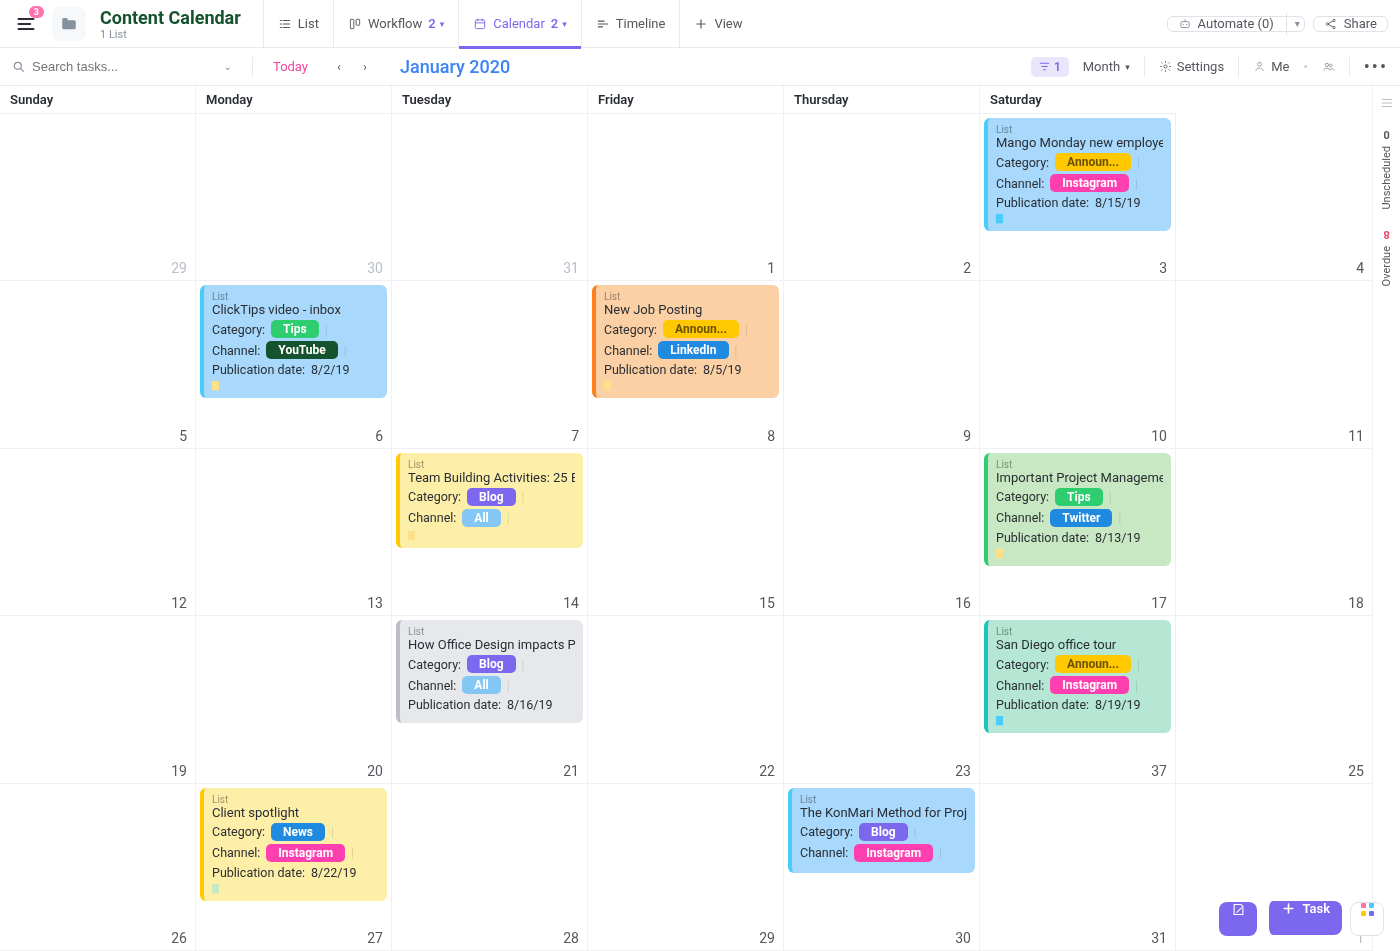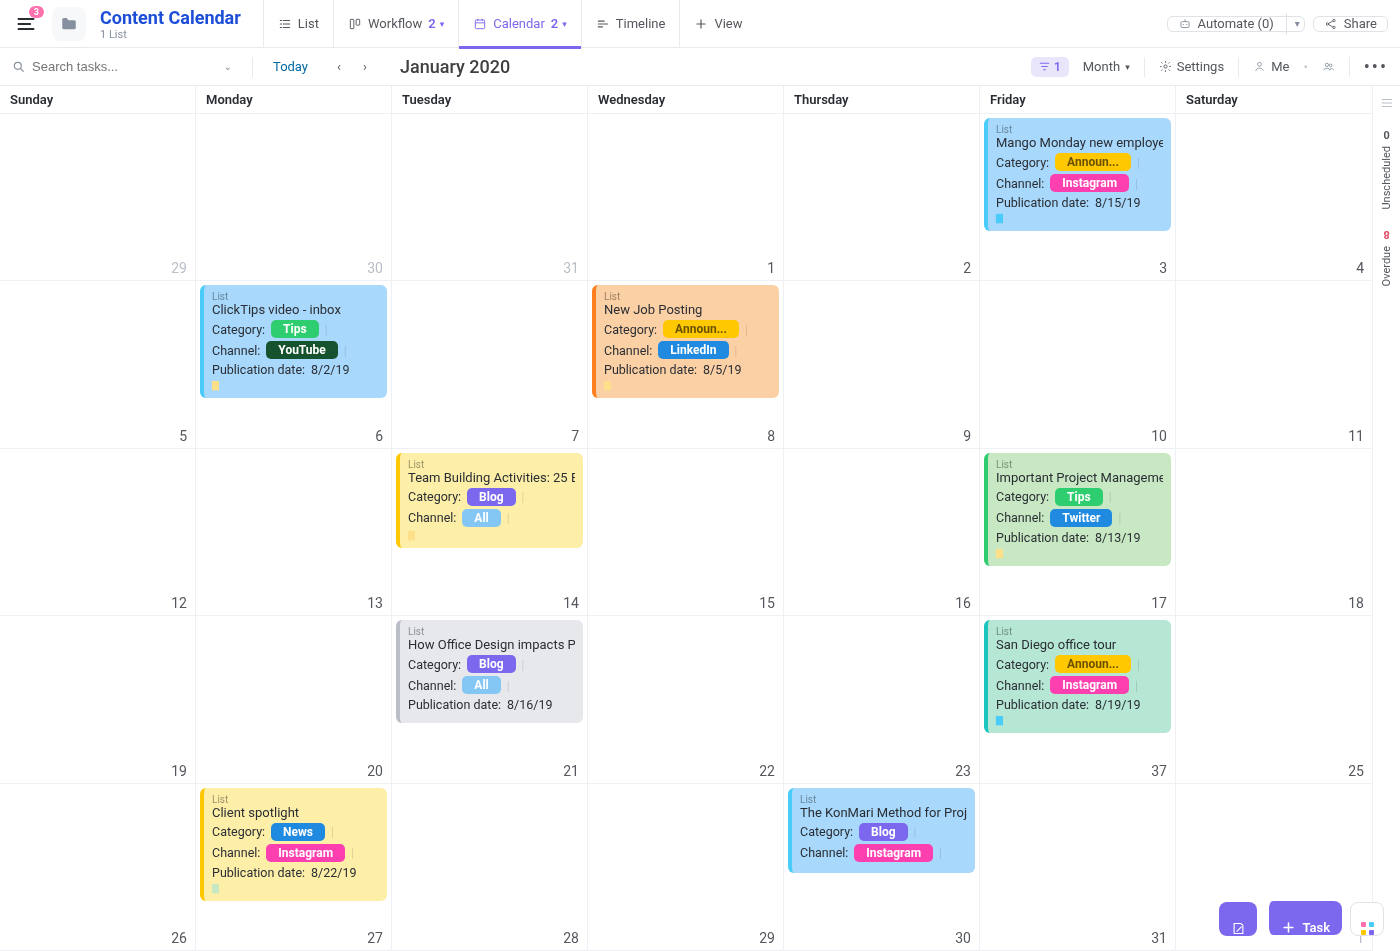--- a/index.html
+++ b/index.html
@@ -6,45 +6,45 @@
 body { font-family: -apple-system, BlinkMacSystemFont, "Segoe UI", Roboto, sans-serif; font-size: 13px; color: #2a2e34; background: #fff; width: 1400px; height: 951px; overflow: hidden; position: relative; }
 
 
 .topbar { height: 48px; border-bottom: 1px solid #e8eaed; display: flex; align-items: center; padding: 0 12px; gap: 8px; }
 .menu-btn { width: 28px; height: 28px; display:flex; align-items:center; justify-content:center; cursor: pointer; position:relative; }
 .menu-btn svg { width: 20px; height: 20px; }
 .badge { position:absolute; top:-4px; right:-4px; background:#fd71af; color:#fff; font-size:9px; font-weight:700; border-radius:8px; padding: 1px 5px; }
 .folder-icon-wrap { width:34px; height:34px; border-radius:8px; background:#f7f8f9; display:flex; align-items:center; justify-content:center; margin-left:4px; }
 .folder-icon-wrap svg { width:18px; height:18px; fill:#87909e; }
 .title-block { margin-left: 6px; margin-right: 14px; }
-.title-main { font-size: 18px; font-weight: 700; color:#1d4ed8; }
+.title-main { font-size: 18px; font-weight: 700; color:#14532d; }
 .title-sub { font-size: 11px; color: #87909e; }
 .views { display:flex; align-items:stretch; height:48px; }
 .view-item { display:flex; align-items:center; gap:6px; padding: 0 14px; color:#54575d; cursor:pointer; font-size:13px; border-left:1px solid #e8eaed; position:relative; }
 .view-item:first-child { border-left:1px solid #e8eaed; }
 .view-item svg { width:14px; height:14px; }
 .view-item .count { color:#7b68ee; font-weight:600; }
 .view-item.active { color:#7b68ee; }
 .view-item.active::after { content:""; position:absolute; bottom:-1px; left:0; right:0; height:3px; background:#7b68ee; }
 .view-item .chev { font-size:9px; color:#7b68ee; margin-left:-2px; }
 .spacer { flex:1; }
 .right-controls { display:flex; align-items:center; gap:8px; }
 .btn { border:1px solid #e0e2e7; border-radius:6px; background:#fff; height:16px; display:flex; align-items:center; padding: 0 10px; gap:6px; color:#54575d; cursor:pointer; font-size:13px; }
 .btn svg { width:14px; height:14px; }
 
 
 .toolbar { height:38px; border-bottom:1px solid #e8eaed; display:flex; align-items:center; padding: 0 12px; gap:20px; }
 .search-wrap { display:flex; align-items:center; gap:6px; width:220px; color:#87909e; }
 .search-wrap input { border:none; outline:none; font-size:13px; color:#54575d; flex:1; }
 .chev-down { font-size:10px; color:#87909e; cursor:pointer; }
 .divider-v { width:1px; height:20px; background:#e8eaed; }
-.today-btn { color:#0369a1; cursor:pointer; font-size:13px; }
+.today-btn { color:#ec4899; cursor:pointer; font-size:13px; }
 .nav-arrows { display:flex; gap:4px; }
 .nav-arrows span { width:22px; height:22px; display:flex; align-items:center; justify-content:center; cursor:pointer; color:#54575d; }
-.month-label { font-size:18px; font-weight:500; color:#404040; margin-left:4px; }
+.month-label { font-size:18px; font-weight:500; color:#3b82f6; margin-left:4px; }
 .tool-right { margin-left:auto; display:flex; align-items:center; gap:14px; }
 .filter-pill { background:#e9e6fc; color:#7b68ee; border-radius:5px; padding:3px 8px; display:flex; align-items:center; gap:4px; font-size:12px; font-weight:600; }
 .tool-item { display:flex; align-items:center; gap:5px; color:#54575d; cursor:pointer; font-size:13px; }
 .tool-item svg { width:13px; height:13px; }
 .dots { font-size:18px; letter-spacing:2px; color:#54575d; cursor:pointer; }
 
 
 .calendar-wrap { display:flex; height: calc(951px - 48px - 38px); }
 .calendar { flex:1; display:flex; flex-direction:column; }
 .day-header { display:grid; grid-template-columns:repeat(7,1fr); }
@@ -67,21 +67,21 @@
 .task .flag { font-size:9px; }
 
 
 .rail { width:28px; border-left:1px solid #eef0f3; display:flex; flex-direction:column; align-items:center; padding-top:10px; gap:18px; }
 .rail .rail-item { writing-mode:vertical-rl; transform:rotate(180deg); font-size:11px; color:#54575d; display:flex; align-items:center; gap:5px; cursor:pointer; }
 .rail .rail-item .cnt { writing-mode:horizontal-tb; transform:none; font-weight:700; }
 .rail .rail-item.red .cnt { color:#e04f67; }
 
 
 .fab-row { position:absolute; bottom:14px; right:16px; display:flex; gap:8px; align-items:center; }
-.fab { height:34px; border-radius:8px; display:flex; align-items:flex-end; justify-content:center; color:#fff; font-weight:600; cursor:pointer; padding:0 12px; gap:6px; font-size:13px; }
+.fab { height:34px; border-radius:8px; display:flex; align-items:flex-start; justify-content:center; color:#fff; font-weight:600; cursor:pointer; padding:0 12px; gap:6px; font-size:13px; }
 .fab.note { background:#7b68ee; width:38px; padding:0; }
 .fab.task { background:#7b68ee; }
 .fab.apps { background:#fff; border:1px solid #e0e2e7; width:34px; padding:0; }
 .fab svg { width:15px; height:15px; }
 .apps-grid { display:grid; grid-template-columns:repeat(2,5px); grid-template-rows:repeat(2,5px); gap:3px; }
 .apps-grid span:nth-child(1){background:#fd71af;border-radius:1px;}
 .apps-grid span:nth-child(2){background:#49ccf9;border-radius:1px;}
 .apps-grid span:nth-child(3){background:#ffc800;border-radius:1px;}
 .apps-grid span:nth-child(4){background:#7b68ee;border-radius:1px;}
 </style>
@@ -223,23 +223,22 @@
     <span class="dots">•••</span>
   </div>
 </div>
 
 <div class="calendar-wrap">
   <div class="calendar">
     <div class="day-header" id="day-header">
         <div>Sunday</div>
         <div>Monday</div>
         <div>Tuesday</div>
-        <div>Wednesday</div>
+        <div>Friday</div>
         <div>Thursday</div>
-        <div>Friday</div>
         <div>Saturday</div>
       </div>
     <div class="weeks" id="weeks">
         <div class="week">
           <div class="cell outside">
             <div class="date-num">29</div>
           </div>
           <div class="cell outside">
             <div class="date-num">30</div>
           </div>

